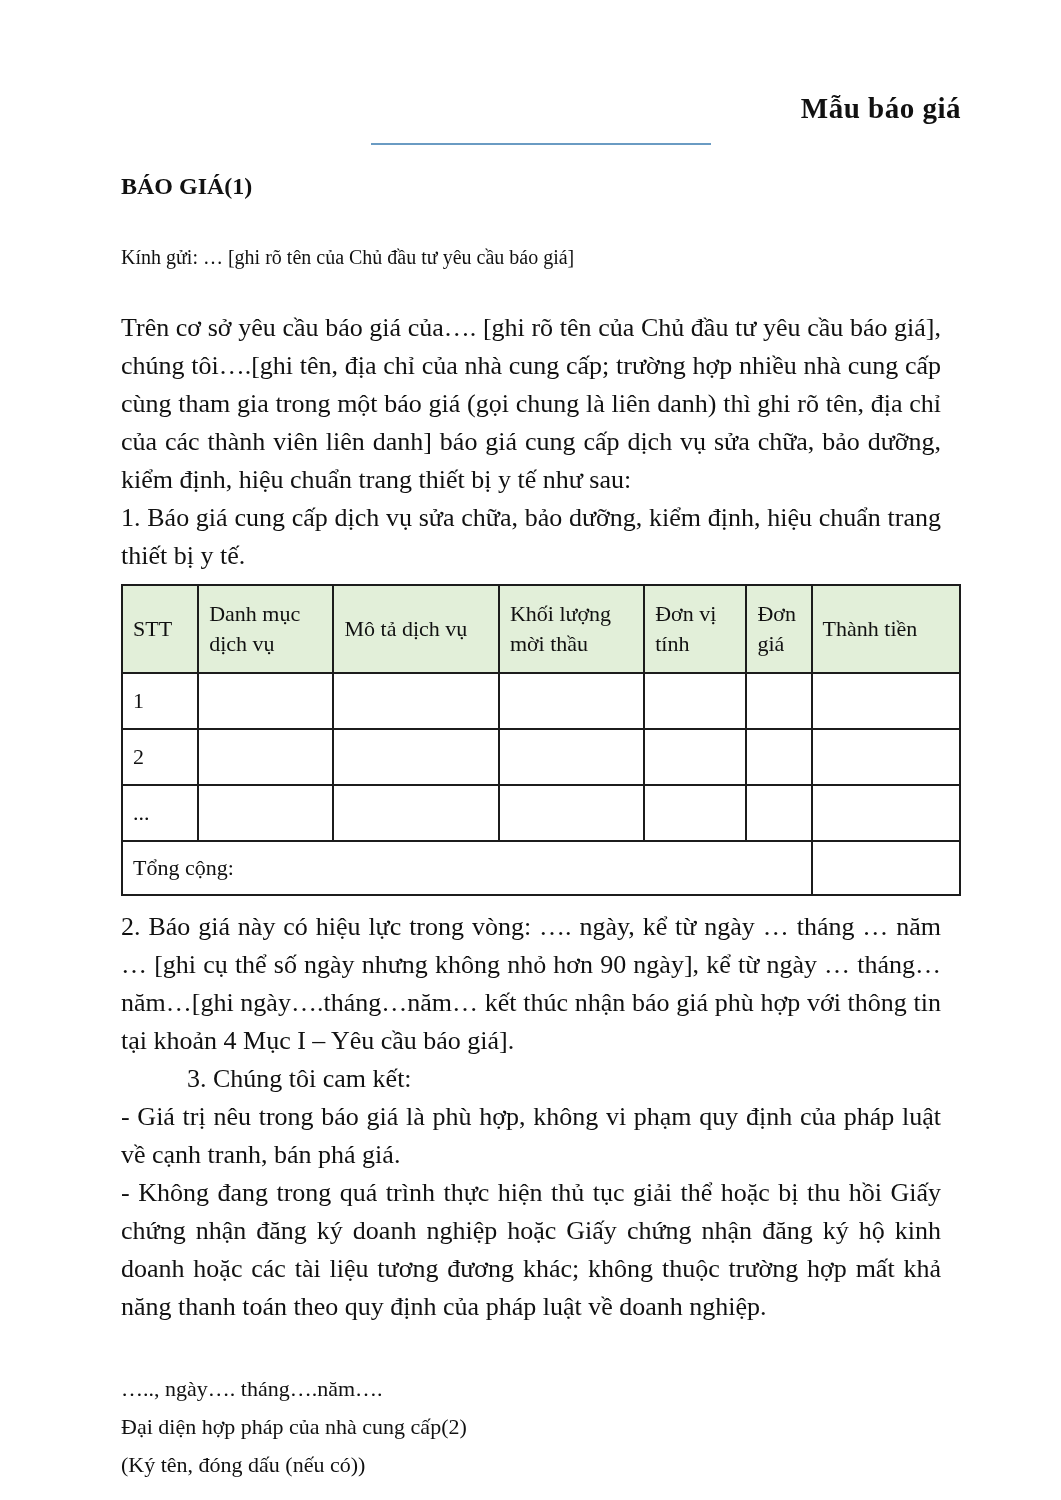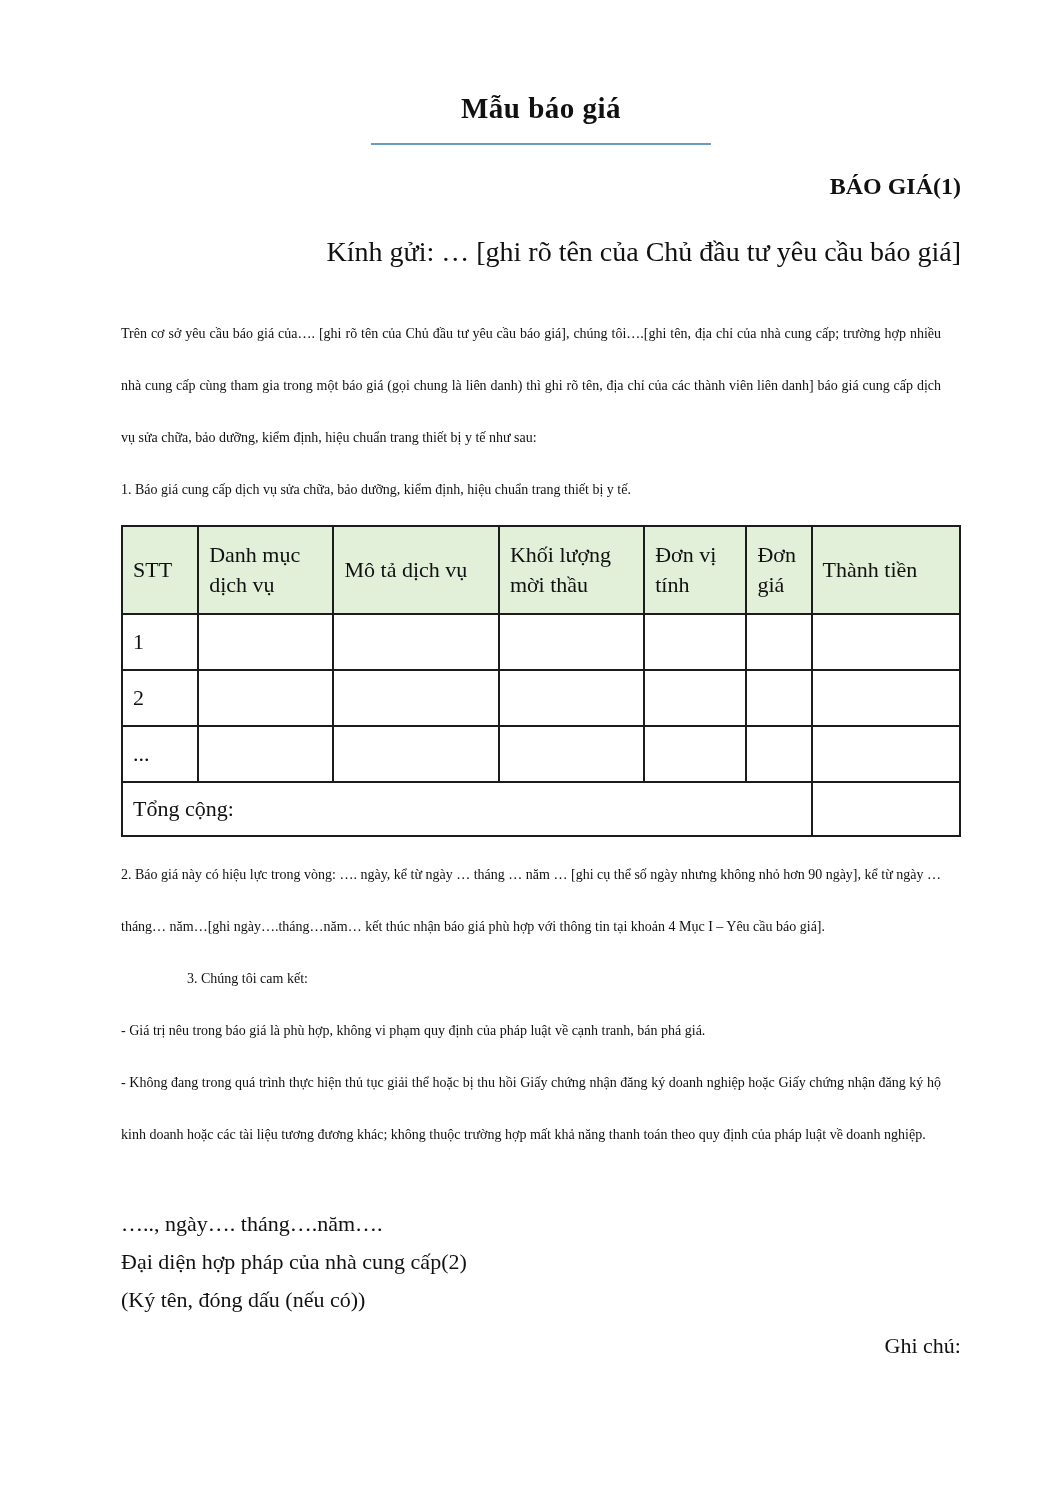--- a/index.html
+++ b/index.html
@@ -12,47 +12,47 @@
     height: 1500px;
     font-family: "Liberation Serif", "DejaVu Serif", serif;
     color: #111111;
     position: relative;
     overflow: hidden;
   }
   .page {
     padding: 92px 100px 0 121px;
   }
   .doc-title {
-    text-align: center;
+    text-align: right;
     font-size: 29px;
     font-weight: bold;
     margin: 0 0 0 0;
     letter-spacing: 0.5px;
   }
   .title-rule {
     width: 340px;
     height: 0;
     border: none;
     border-top: 2px solid #6a9bc3;
     margin: 18px auto 0 auto;
   }
   .form-title {
-    text-align: right;
+    text-align: left;
     font-size: 24px;
     font-weight: bold;
     margin-top: 28px;
   }
   .salutation {
-    text-align: right;
-    font-size: 28px;
-    margin-top: 36px;
+    text-align: left;
+    font-size: 20px;
+    margin-top: 46px;
   }
   .para {
-    font-size: 14px;
-    line-height: 52px;
+    font-size: 26px;
+    line-height: 38px;
     text-align: justify;
     margin: 0;
     width: 820px;
   }
   .para-intro { margin-top: 40px; }
   .para-item1 { margin-top: 0; }
   .quote-table {
     border-collapse: collapse;
     width: 840px;
     margin-top: 9px;

